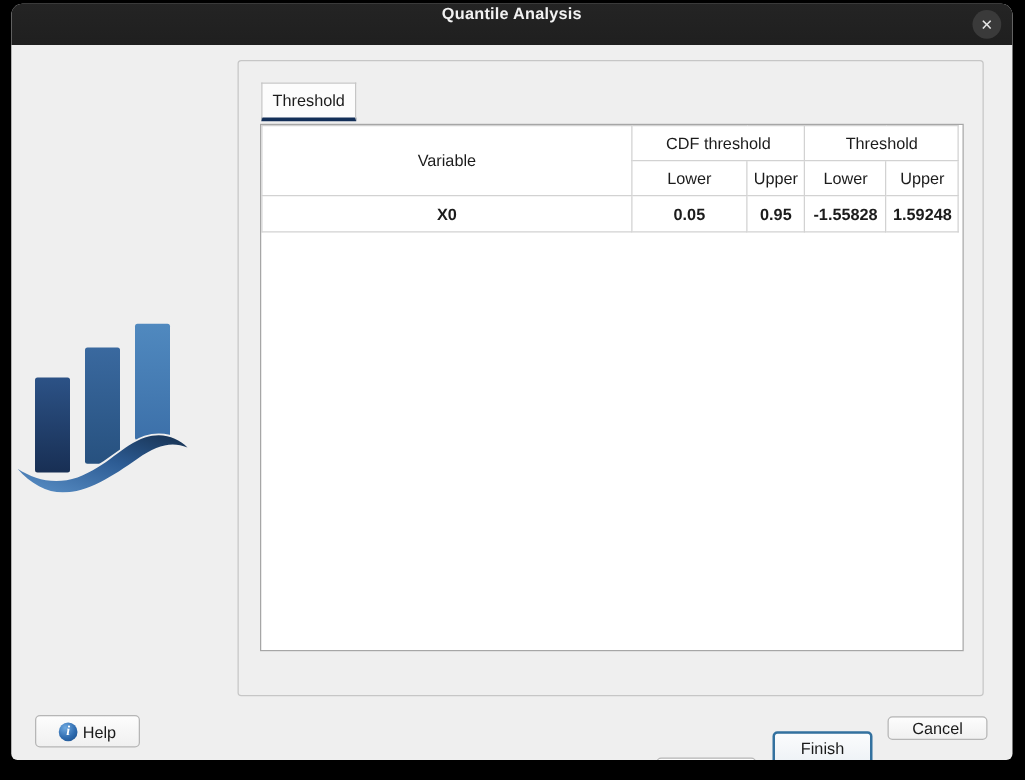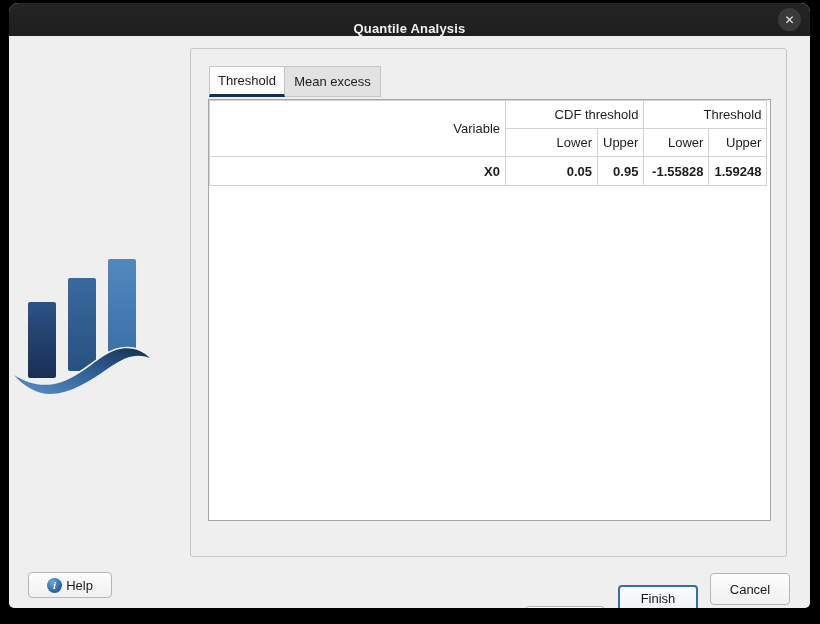--- a/index.html
+++ b/index.html
@@ -12,21 +12,21 @@
   }
   .window {
     position:absolute; left:9px; top:3px; width:801px; height:605px;
     background:#efefef;
     border-radius:9px 9px 5px 5px;
     overflow:hidden;
   }
   .titlebar {
     position:absolute; left:0; top:0; right:0; height:33px;
     background:linear-gradient(#242424,#1f1f1f);
-    display:flex; align-items:flex-end; justify-content:center;
+    display:flex; align-items:flex-start; justify-content:center;
   }
   .titlebar .title {
     color:#f2f2f2; font-size:13px; font-weight:bold; letter-spacing:0.2px;
   }
   .close-btn {
     position:absolute; right:9px; top:5px; width:23px; height:23px;
     border-radius:50%; background:#3a3a3a;
     display:flex; align-items:center; justify-content:center;
     color:#e6e6e6; font-size:12px; line-height:1; cursor:pointer;
   }
@@ -59,21 +59,21 @@
     border:1px solid #a6a6a6;
     overflow:hidden;
   }
   table.qtable {
     border-collapse:collapse;
     font-size:13px; color:#1c1c1c;
     table-layout:fixed;
   }
   table.qtable th, table.qtable td {
     border:1px solid #d2d2d2;
-    font-weight:normal; text-align:right;
+    font-weight:normal; text-align:center;
     padding:0 5px; vertical-align:middle;
     white-space:nowrap; overflow:hidden;
     background:#ffffff;
   }
   tr.hrow1 th { height:28px; }
   tr.hrow2 th { height:28px; }
   tr.drow  td { height:29px;font-weight:bold; }
   .col-var  { width:296px; }
   .col-cl   { width:92px; }
   .col-cu   { width:45px; }
@@ -85,21 +85,21 @@
     border:1px solid #b6b6b6; border-radius:4px;
     font-size:13px; color:#1a1a1a;
     display:flex; align-items:center; justify-content:center;
     cursor:pointer;
     font-family:"Liberation Sans","DejaVu Sans",sans-serif;
   }
   .btn-help   { left:19px;  top:569px; width:84px; height:26px; gap:4px; }
   .btn-back   { left:516px; top:570px; width:80px; height:25px;margin-top:33px; }
   .btn-finish { left:609px; top:569px; width:80px; height:27px;
                 border:2px solid #33719f; background:linear-gradient(#fbfcfd,#eef2f6);margin-top:13px; }
-  .btn-cancel { left:701px; top:570px; width:80px; height:32px; }
+  .btn-cancel { left:701px; top:570px; width:80px; height:19px; }
   .info-icon {
     width:15px; height:15px; border-radius:50%;
     background:radial-gradient(circle at 35% 28%, #6fa9e0 0%, #2f6cb0 55%, #174a85 100%);
     color:#ffffff;
     font-family:"Liberation Serif","DejaVu Serif",serif;
     font-weight:bold; font-style:italic; font-size:11px;
     display:flex; align-items:center; justify-content:center;
     line-height:1; flex:0 0 auto;
   }
   .logo {
@@ -113,23 +113,20 @@
 
   <div class="titlebar">
     <span class="title">Quantile Analysis</span>
     <span class="close-btn">✕</span>
   </div>
 
   <div class="panel"></div>
 
   <div class="tab active">
     <span>Threshold</span>
-  </div>
-  <div class="tab inactive">
-    <span>Mean excess</span>
   </div>
 
   <div class="table-view">
     <table class="qtable">
       <colgroup>
         <col class="col-var">
           <col class="col-cl">
           <col class="col-cu">
           <col class="col-tl">
           <col class="col-tu">

